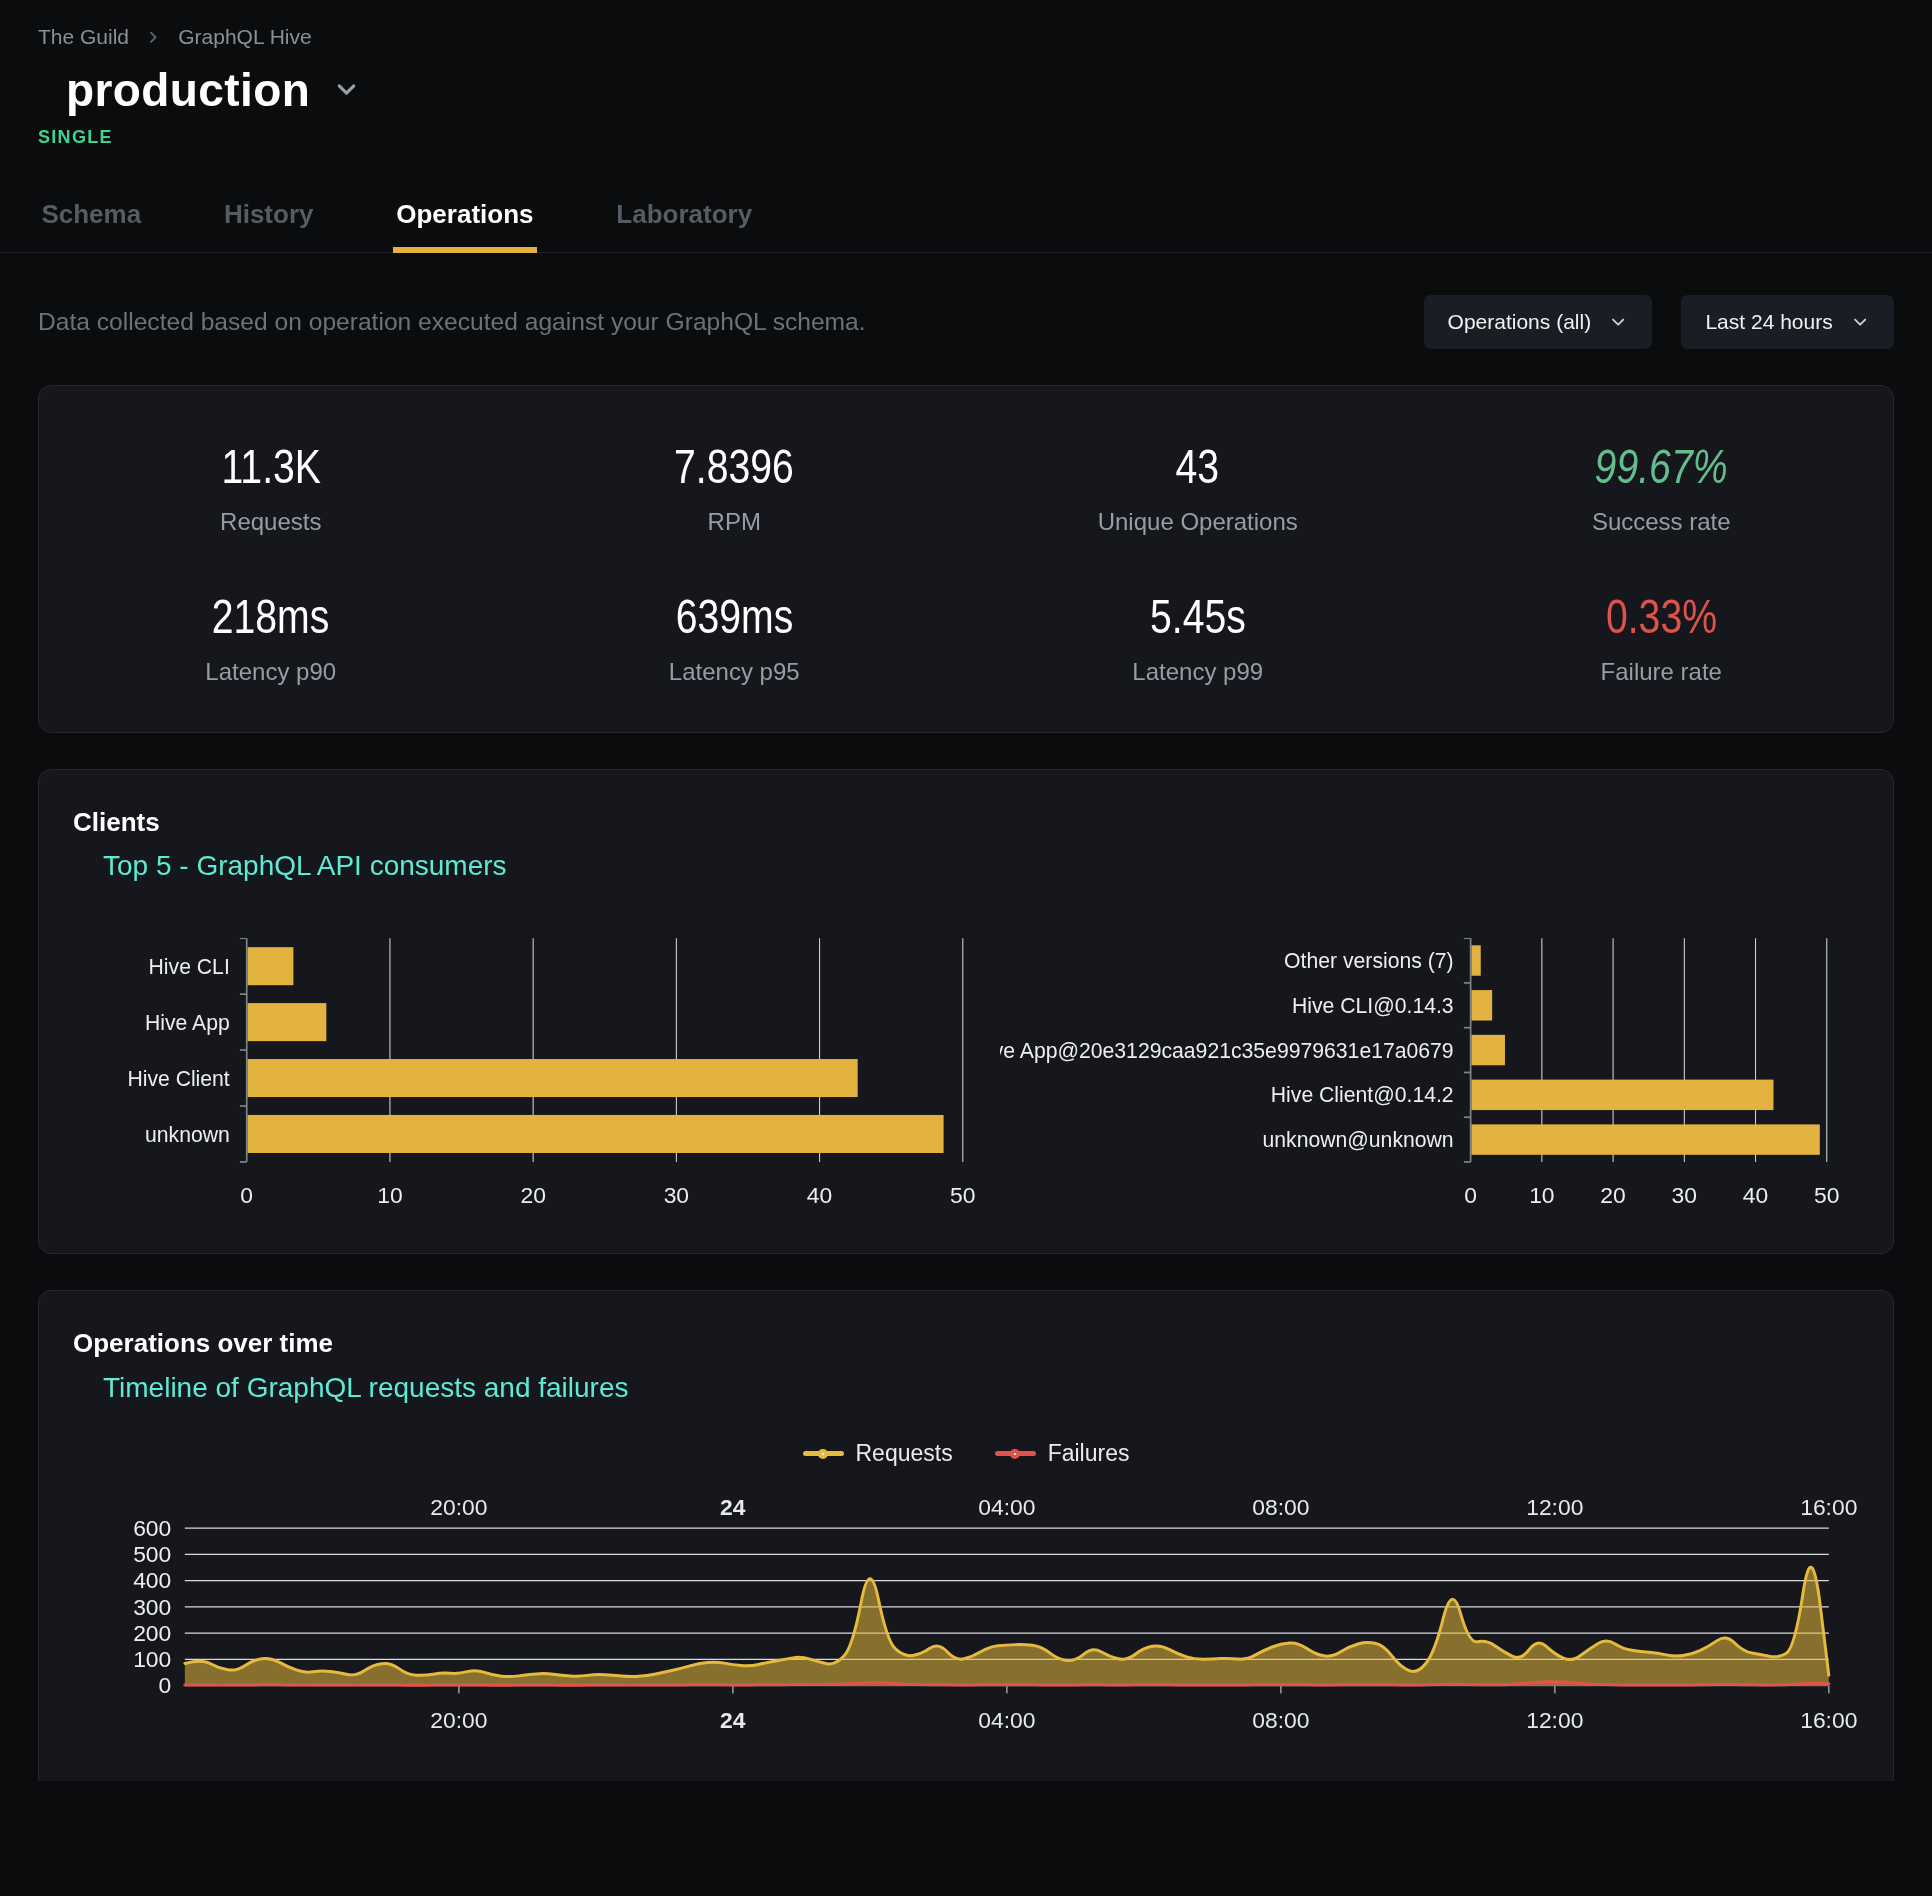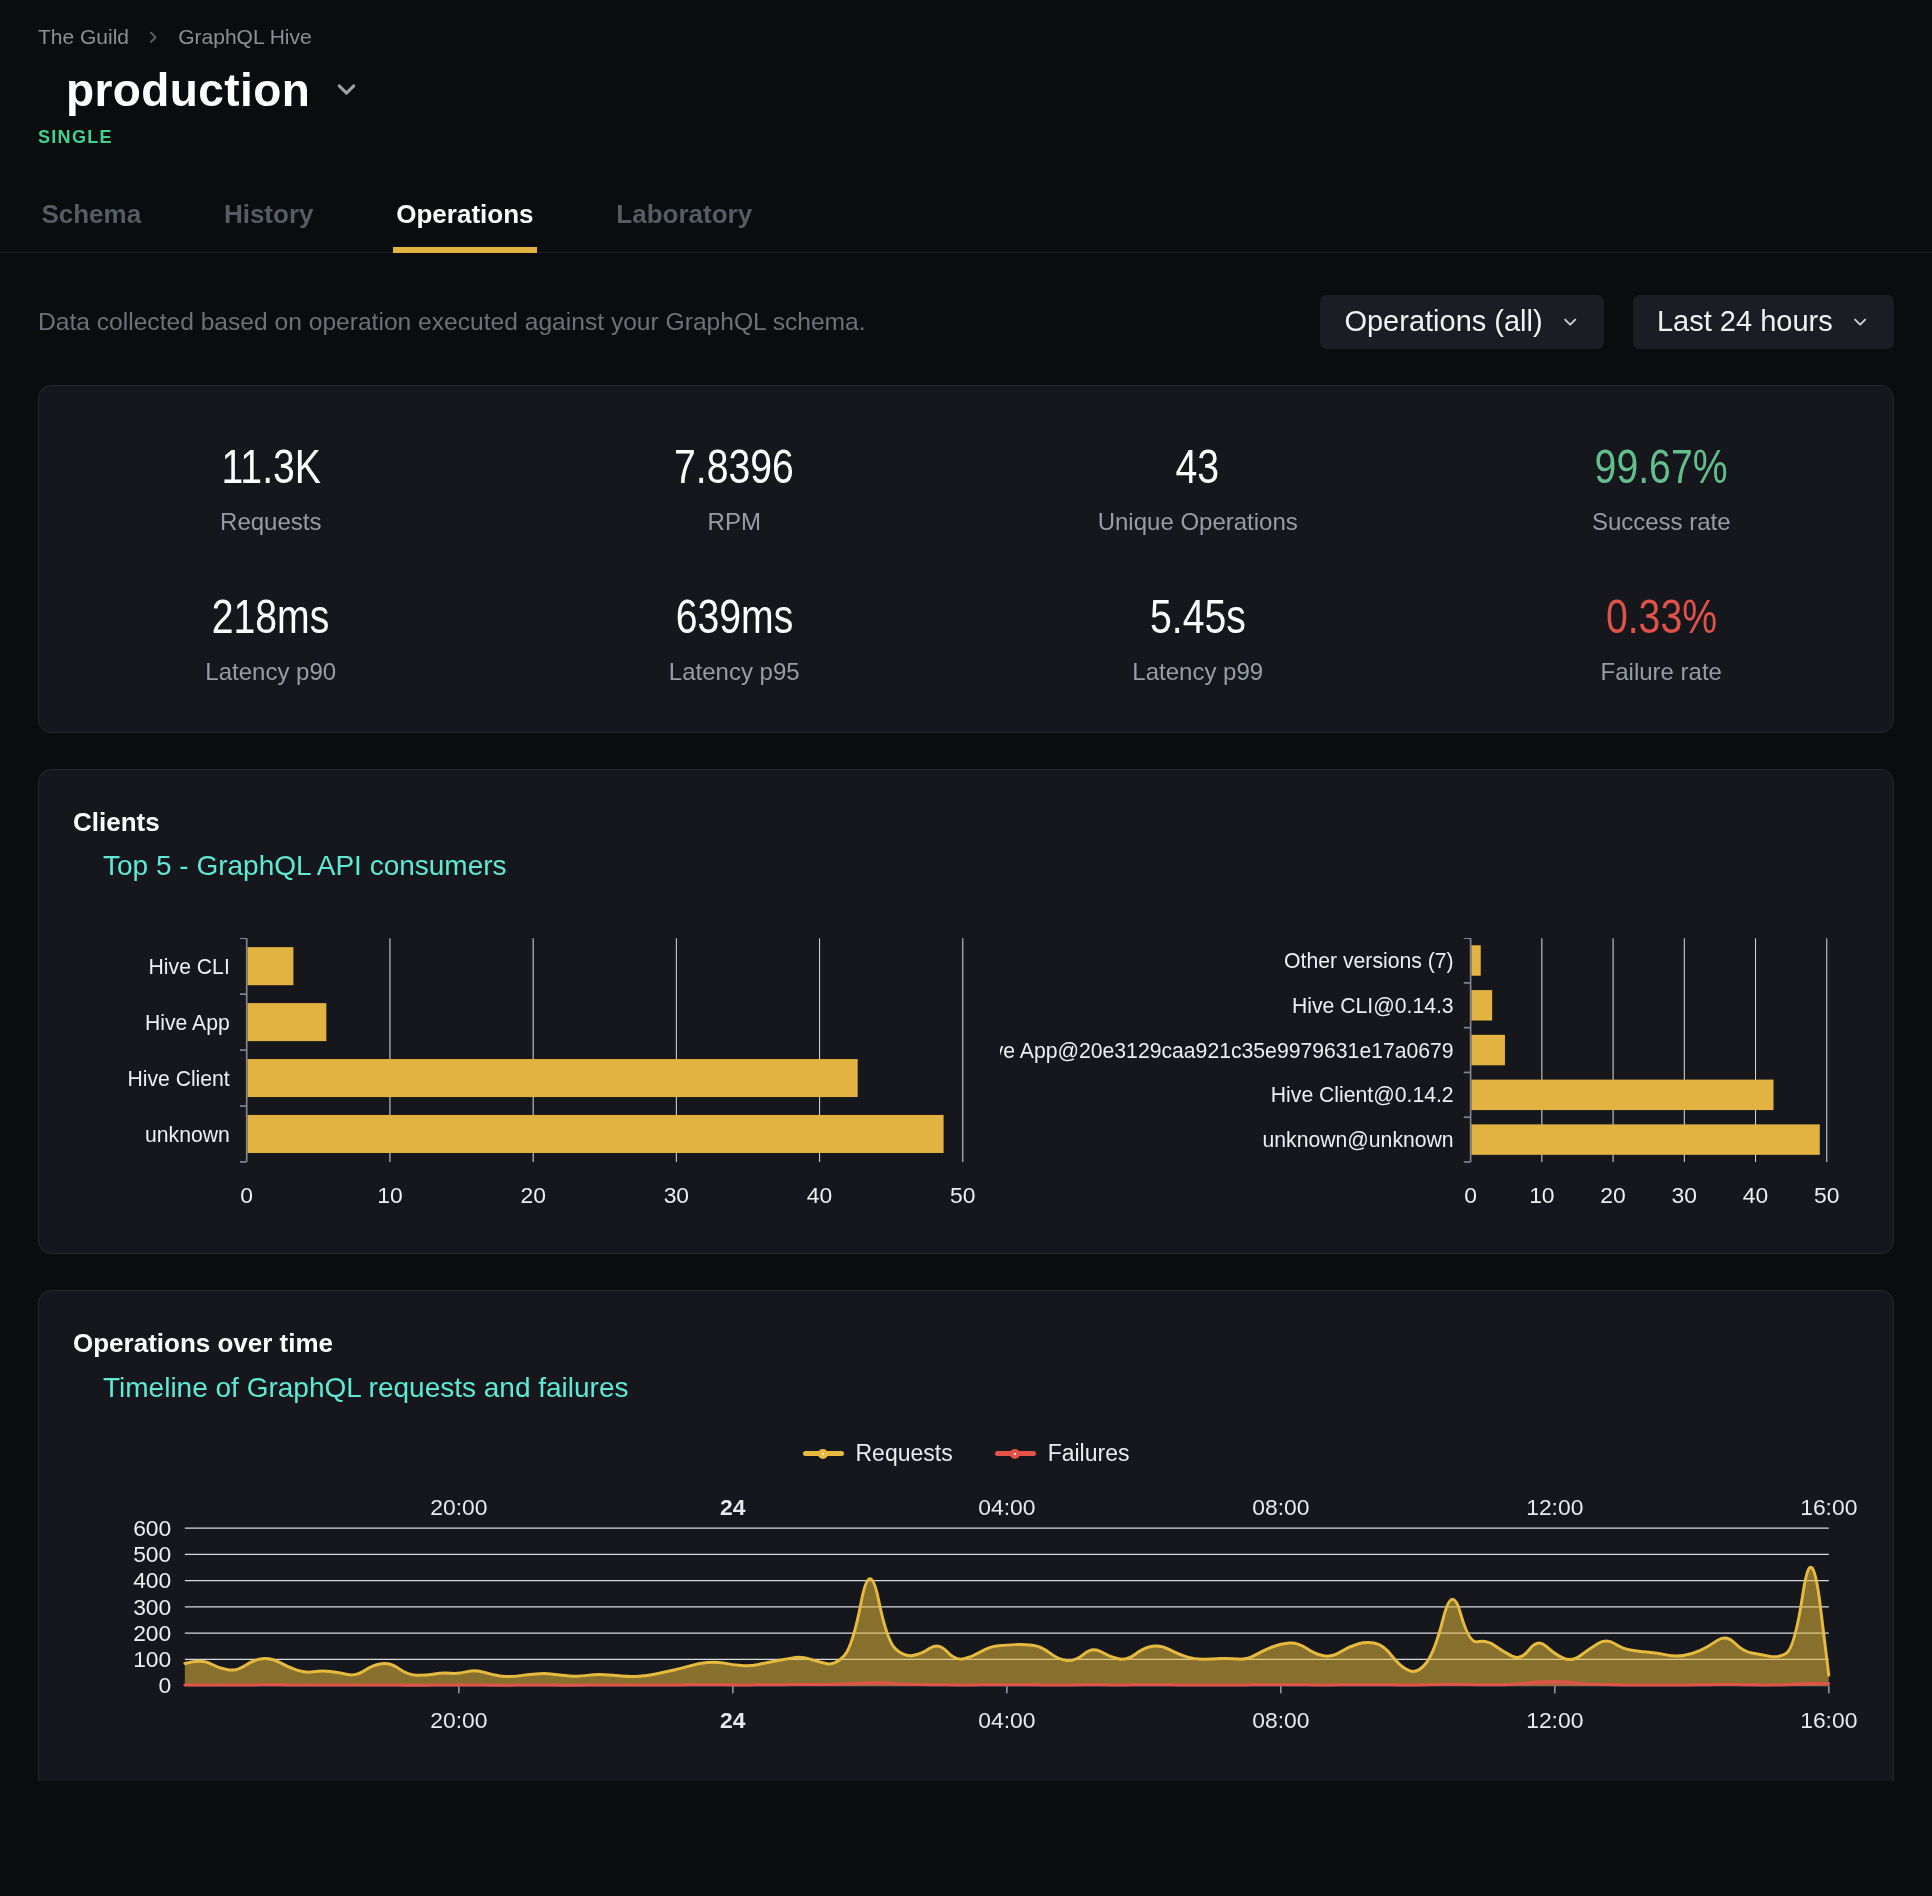--- a/index.html
+++ b/index.html
@@ -19,21 +19,21 @@
   .tabs { display:flex; gap:76px; padding:0 38px; margin-top:37px; border-bottom:1.7px solid #1d1f24; }
   .tab { font-size:26px; font-weight:bold; color:#565c63; padding:13.6px 3.4px 22px 3.4px; position:relative; cursor:pointer; }
   .tab.active { color:#ffffff; }
   .tab.active::after { content:""; position:absolute; left:0; right:0; bottom:-1.7px; height:6px; background:#e3b341; }
 
   main { padding:0 38px 25.4px 38px; }
   .toolbar { display:flex; justify-content:space-between; align-items:center; margin-top:42px; }
   .toolbar-desc { font-size:24.6px; color:#6d7278; }
   .filters { display:flex; gap:29px; }
   .dropdown { display:flex; align-items:center; gap:17px; background:#1a1d23; border:none; border-radius:6.8px;
-              padding:0 24px; height:54px; font-size:29px; color:#f0f1f2; font-family:inherit; cursor:pointer; }
+              padding:0 24px; height:54px; font-size:21px; color:#f0f1f2; font-family:inherit; cursor:pointer; }
   .dropdown .chev { display:flex; align-items:center; color:#cdd0d3; }
 
   .card { background:#15171c; border:0.8px solid #25272d; border-radius:13px; margin-top:36px; }
 
   .stats-card { display:grid; grid-template-columns:repeat(4,1fr); padding:37px 0 30.5px 0; row-gap:22px; }
   .stat { text-align:center; padding:15.3px 0; }
   .stat-value { font-size:49px; color:#ffffff; }
   .stat-value > span { display:inline-block; transform:scaleX(0.8); transform-origin:center; }
   .stat-label { font-size:24px; color:#979da3; margin-top:13.6px; }
 
@@ -117,21 +117,21 @@
       </div>
       <div class="stat">
         <div class="stat-value"><span>7.8396</span></div>
         <div class="stat-label">RPM</div>
       </div>
       <div class="stat">
         <div class="stat-value"><span>43</span></div>
         <div class="stat-label">Unique Operations</div>
       </div>
       <div class="stat">
-        <div class="stat-value" style="color: rgb(100, 189, 140);"><span>99.67%</span></div>
+        <div class="stat-value" style="color: rgb(100, 189, 140); font-style: italic;"><span>99.67%</span></div>
         <div class="stat-label">Success rate</div>
       </div>
       <div class="stat">
         <div class="stat-value"><span>218ms</span></div>
         <div class="stat-label">Latency p90</div>
       </div>
       <div class="stat">
         <div class="stat-value"><span>639ms</span></div>
         <div class="stat-label">Latency p95</div>
       </div>

